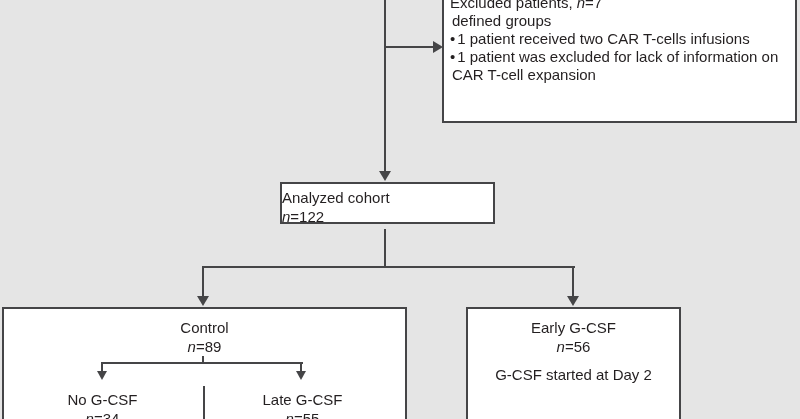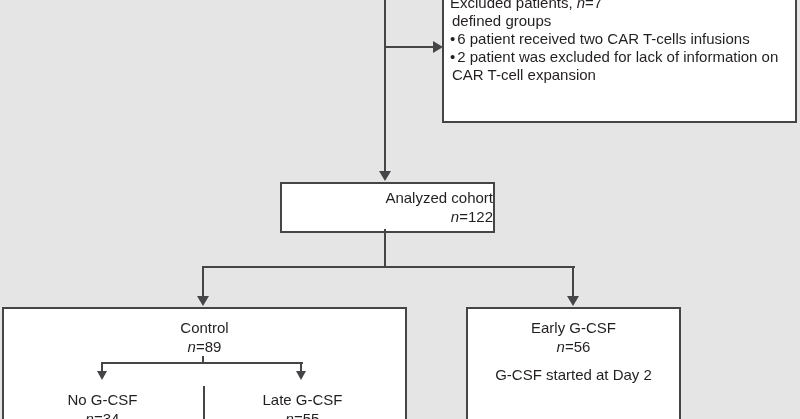--- a/index.html
+++ b/index.html
@@ -41,22 +41,22 @@
   
   #excluded-box {
     left: 442px; top: -22px; width: 355px; height: 145px;
     padding: 14px 6px 0 6px;
     line-height: 18px;
     white-space: nowrap;
   }
   #excluded-box .blt { margin-right: 2px; }
   
   #analyzed-box {
-    left: 280px; top: 182px; width: 215px; height: 51px;
-    text-align: right; padding-top: 4px; line-height: 19px;
+    left: 280px; top: 182px; width: 215px; height: 42px;
+    text-align: left; padding-top: 4px; line-height: 19px;
   }
   
   #control-box {
     left: 2px; top: 307px; width: 405px; height: 130px;
     text-align: center; padding-top: 9px; line-height: 19px;
   }
   
   #early-box {
     left: 466px; top: 307px; width: 215px; height: 130px;
     text-align: center; padding-top: 9px; line-height: 19px;
@@ -75,22 +75,22 @@
 
   <div class="vline" style="left:384px; top:0; width:2px; height:173px;"></div>
   <div class="arr-down" style="left:379px; top:171px;"></div>
 
   <div class="hline" style="left:385px; top:46px; width:49px; height:2px;"></div>
   <div class="arr-right" style="left:433px; top:41px;"></div>
 
   <div class="box" id="excluded-box">
     <div><span>Excluded patients, </span><span class="it">n</span><span>=7</span></div>
     <div><span class="blt"></span><span>defined groups</span></div>
-    <div><span class="blt">•</span><span>6 patient received two CAR T-cells infusions</span></div>
-    <div><span class="blt">•</span><span>2 patient was excluded for lack of information on</span></div>
+    <div><span class="blt">•</span><span>1 patient received two CAR T-cells infusions</span></div>
+    <div><span class="blt">•</span><span>1 patient was excluded for lack of information on</span></div>
     <div><span class="blt"></span><span>CAR T-cell expansion</span></div>
   </div>
 
   <div class="box" id="analyzed-box">
     <div>Analyzed cohort</div>
     <div><span class="it">n</span><span>=122</span></div>
   </div>
 
   <div class="vline" style="left:384px; top:229px; width:2px; height:38px;"></div>
 

